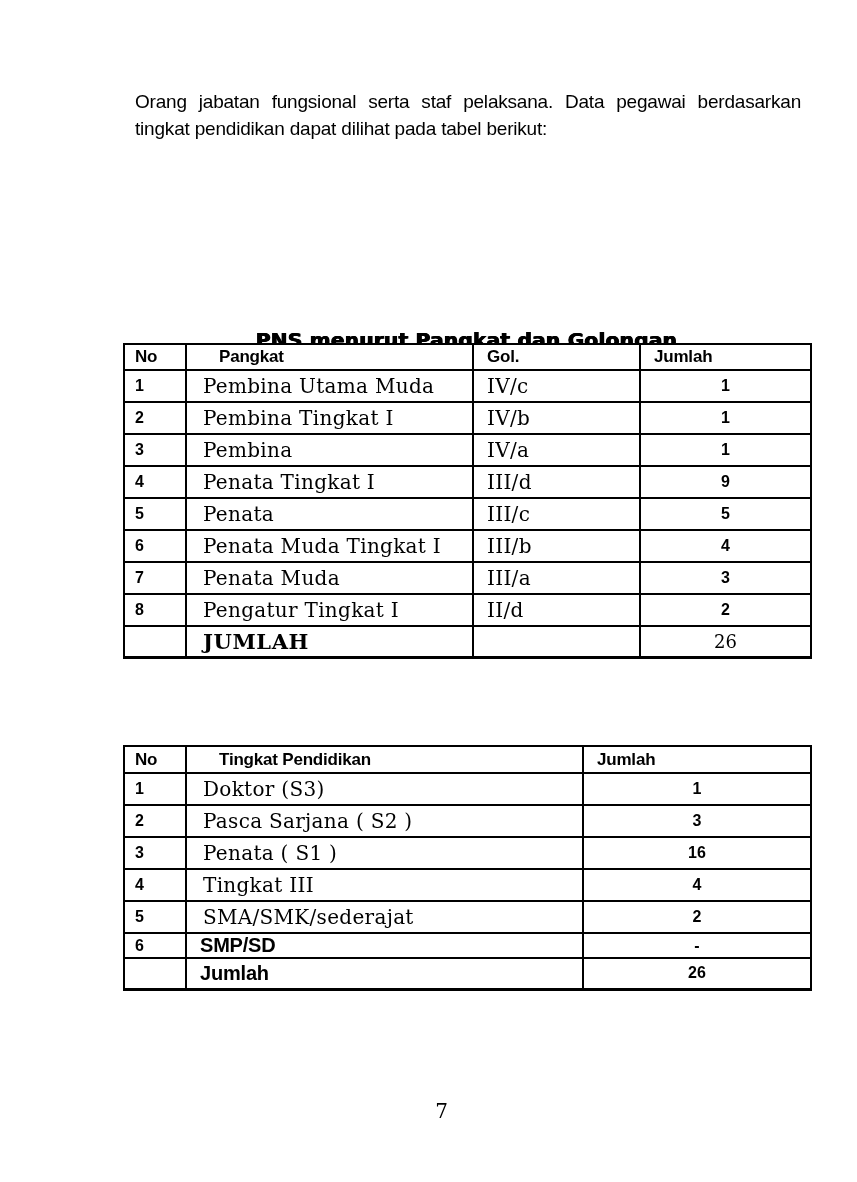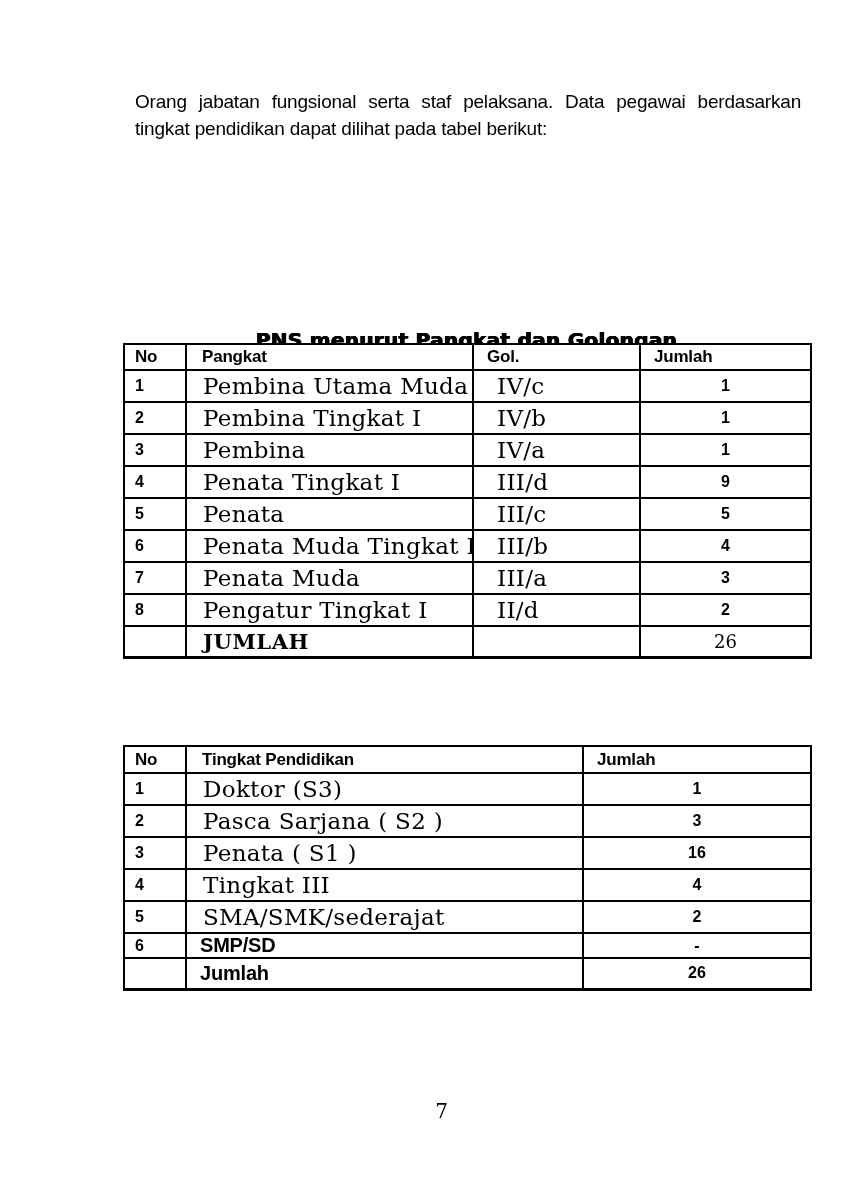--- a/index.html
+++ b/index.html
@@ -40,31 +40,31 @@
   .t2 thead tr { height:27px; }
   .t2 tbody tr { height:32px; }
   .t2 tr.compact-row { height:25px; }
   .t2 tr.footer-row { height:31px; }
 
   .doc-table th {
     font-family:"Liberation Sans", sans-serif; font-weight:bold;
     font-size:17px; letter-spacing:-0.2px; text-align:left; padding-left:13px;margin-top:20px;
   }
   .doc-table th.h-no { padding-left:10px; }
-  .doc-table th.h-pangkat, .doc-table th.h-tingkat { padding-left:15px; }
+  .doc-table th.h-pangkat, .doc-table th.h-tingkat { padding-left:32px; }
 
   td.no {
     font-family:"Liberation Sans", sans-serif; font-weight:bold;
     font-size:16px; padding-left:10px; text-align:left;
   }
   td.serif {
-    font-family:"DejaVu Serif", serif; font-size:23px; font-weight:normal;
+    font-family:"DejaVu Serif", serif; font-size:20px; font-weight:normal;
     letter-spacing:0.3px; padding-left:16px; text-align:left;
   }
-  td.gol { padding-left:23px; }
+  td.gol { padding-left:13px; }
   td.num {
     font-family:"Liberation Sans", sans-serif; font-weight:bold;
     font-size:16px; text-align:center;
   }
   td.total-serif {
     font-family:"DejaVu Serif", serif; font-size:18px; font-weight:normal;
     text-align:center;
   }
   td.footer-label-serif {
     font-family:"DejaVu Serif", serif; font-weight:bold; font-size:21px;

